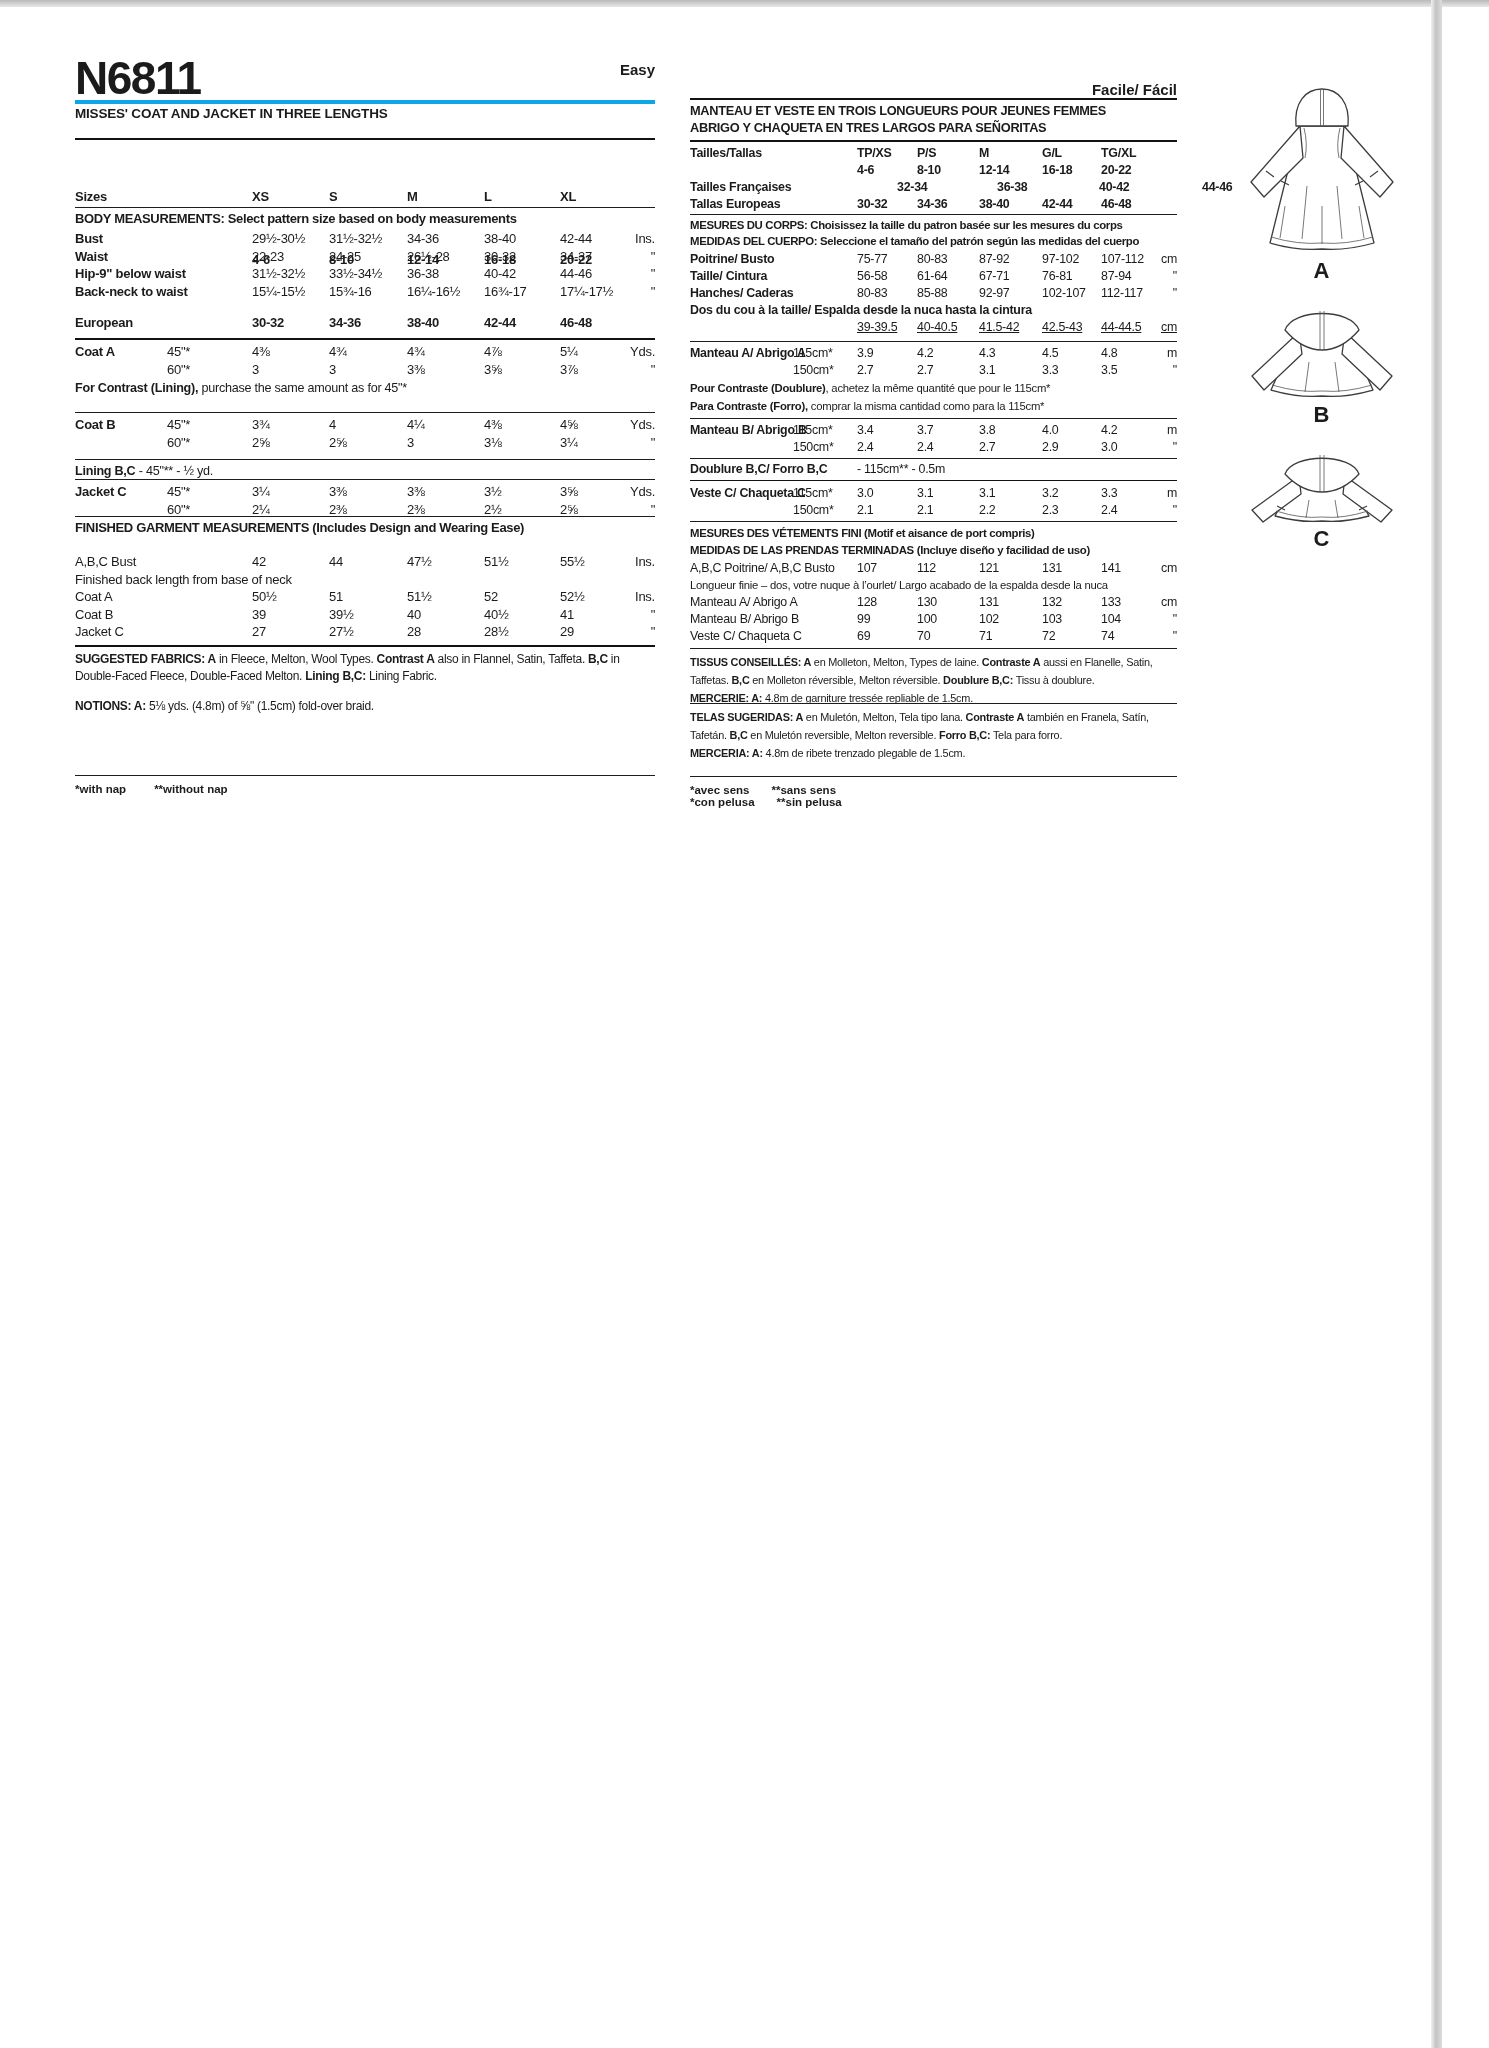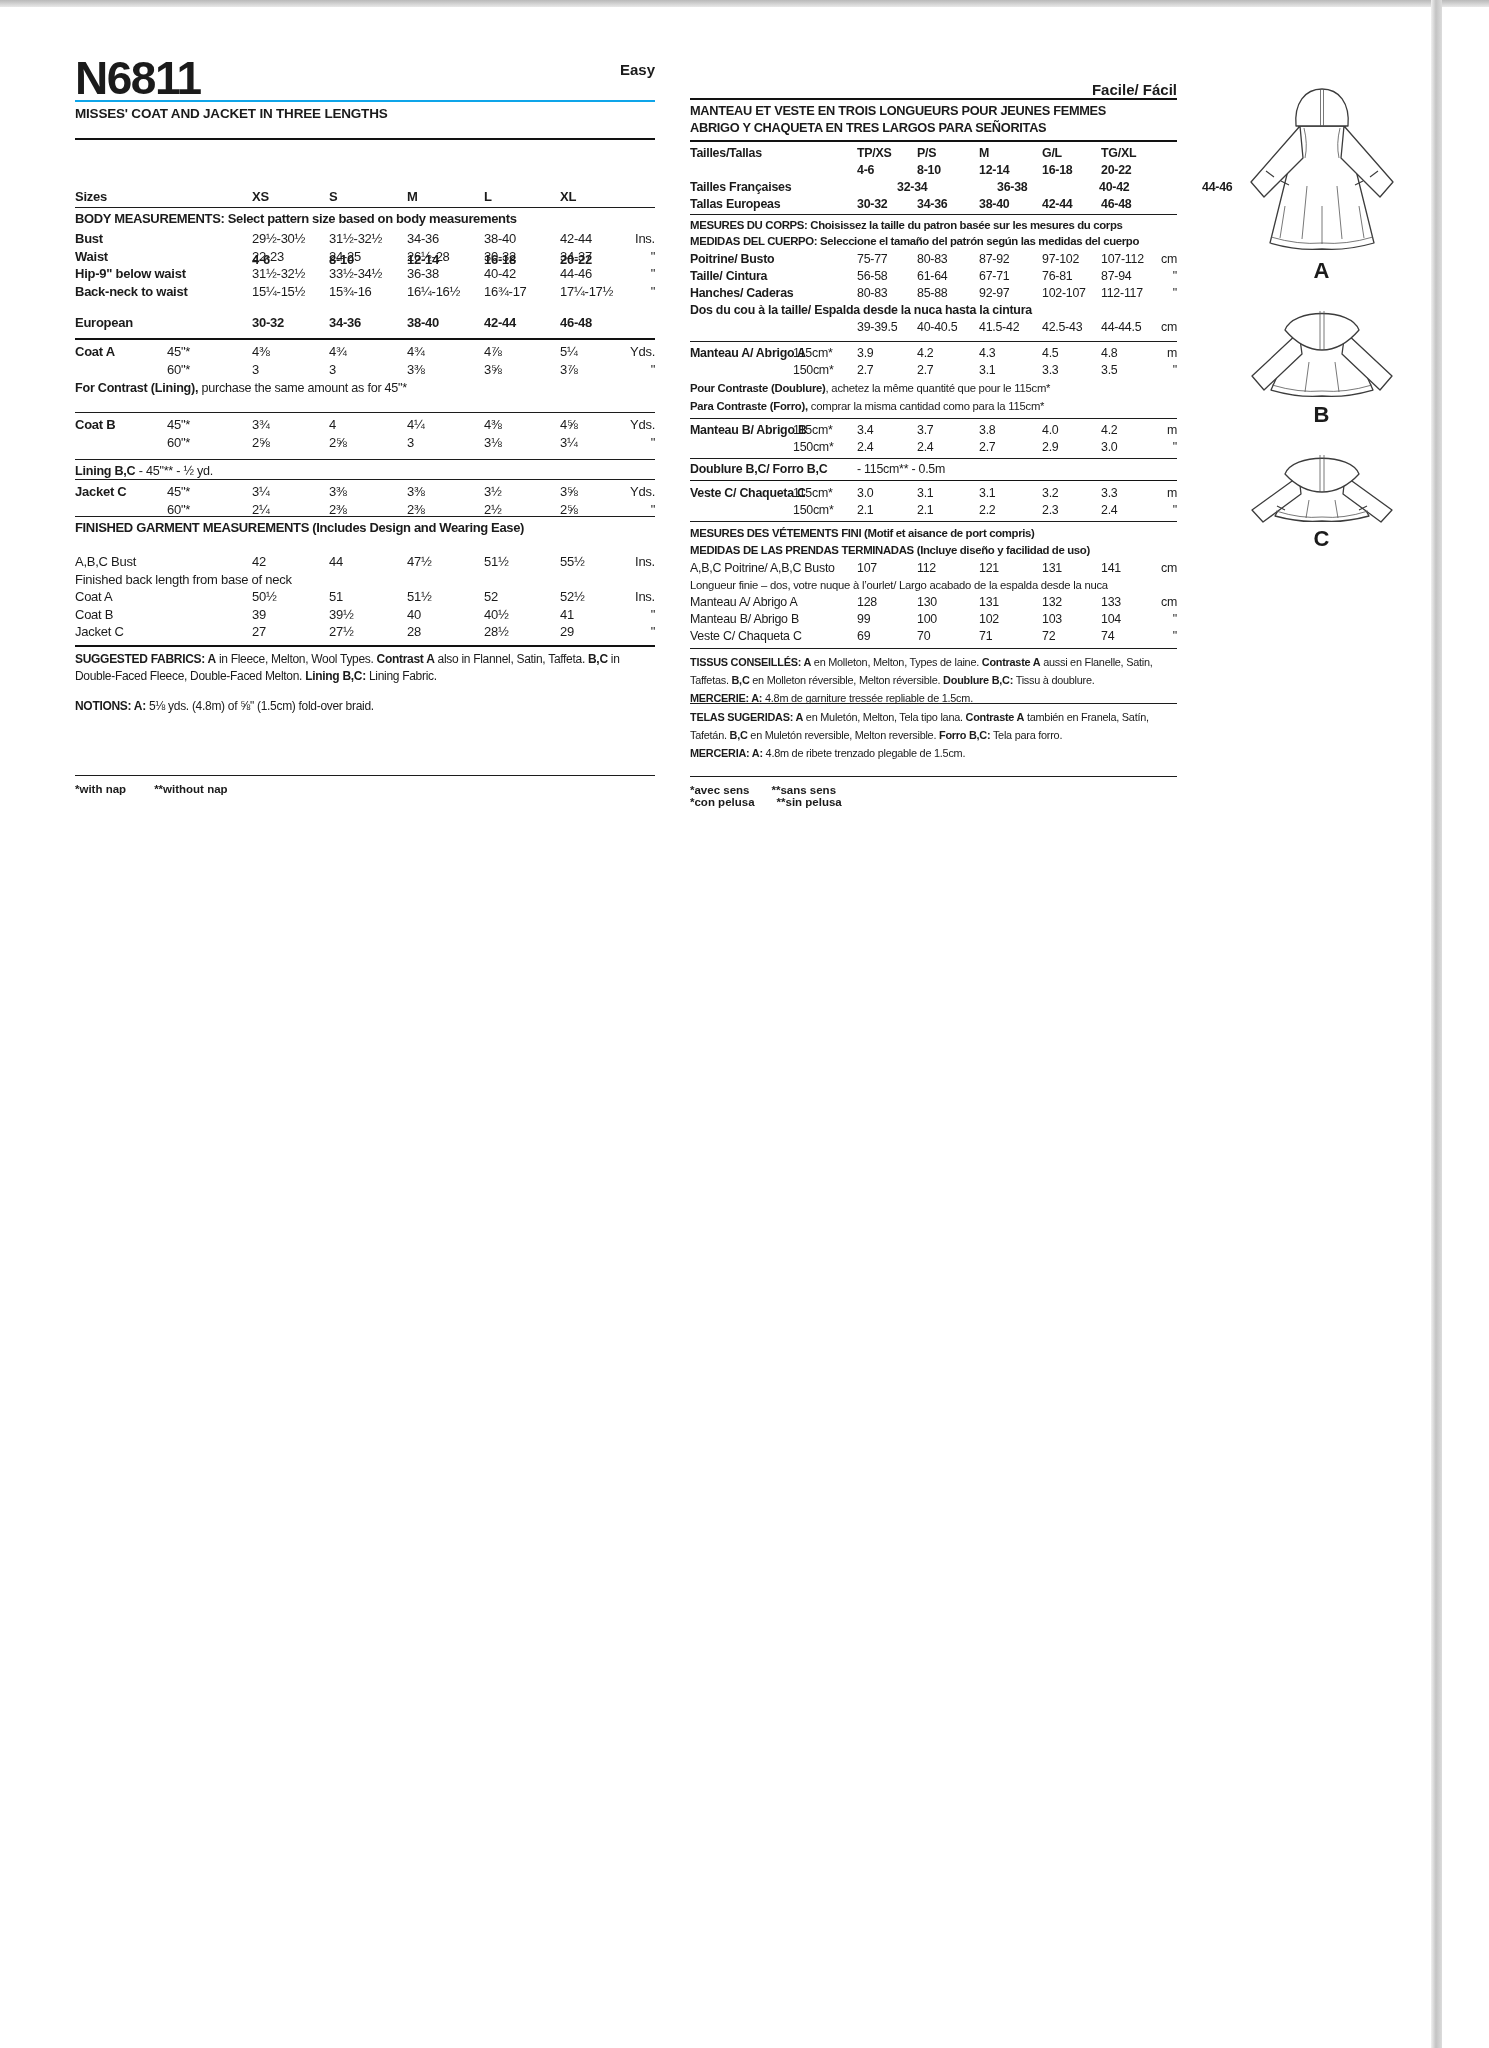--- a/index.html
+++ b/index.html
@@ -15,21 +15,21 @@
     background:linear-gradient(90deg,#f0f0f0,#c3c3c3 45%,#dcdcdc);}
   .col{position:absolute;top:0;height:840px;}
   .col-left{left:75px;width:580px;}
   .col-right{left:690px;width:487px;}
   .block{position:absolute;left:0;right:0;}
   .rt1{border-top:1.5px solid #1c1c1c;}
   .rt2{border-top:2.5px solid #121212;}
   .rb2{border-bottom:2px solid #121212;}
 
   .hdr{top:50px;height:50px;display:flex;justify-content:space-between;align-items:flex-end;
-    border-bottom:2px solid #0ea5e9;}
+    border-bottom:4px solid #0ea5e9;}
   .h1{font-size:46px;font-weight:bold;letter-spacing:-1.5px;line-height:44px;}
   .easy{font-size:15px;font-weight:bold;padding-bottom:22px;}
   .sub{font-size:13.5px;font-weight:bold;letter-spacing:-0.2px;white-space:nowrap;}
 
   .facile{top:62px;height:36px;display:flex;justify-content:flex-end;align-items:flex-end;
     font-size:15px;font-weight:bold;}
   .ttl{font-size:12.8px;font-weight:bold;letter-spacing:-0.3px;line-height:17px;white-space:nowrap;}
 
   .tbl{padding-top:3px;}
   .tr{display:grid;}
@@ -366,21 +366,21 @@
             <span>80-83</span>
             <span>85-88</span>
             <span>92-97</span>
             <span>102-107</span>
             <span>112-117</span>
             <span class="cu">"</span>
           </div>
           <div class="tr" style="grid-template-columns: 167px 60px 62px 63px 59px 49px 27px;">
             <span class="b" style="grid-column: span 7;">Dos du cou à la taille/ Espalda desde la nuca hasta la cintura</span>
           </div>
-          <div class="tr" style="grid-template-columns: 167px 60px 62px 63px 59px 49px 27px;">
+          <div class="tr" style="grid-template-columns: 167px 60px 62px 63px 59px 49px 27px; text-decoration: underline;">
             <span></span>
             <span>39-39.5</span>
             <span>40-40.5</span>
             <span>41.5-42</span>
             <span>42.5-43</span>
             <span>44-44.5</span>
             <span class="cu">cm</span>
           </div>
         </div>
     </div>

